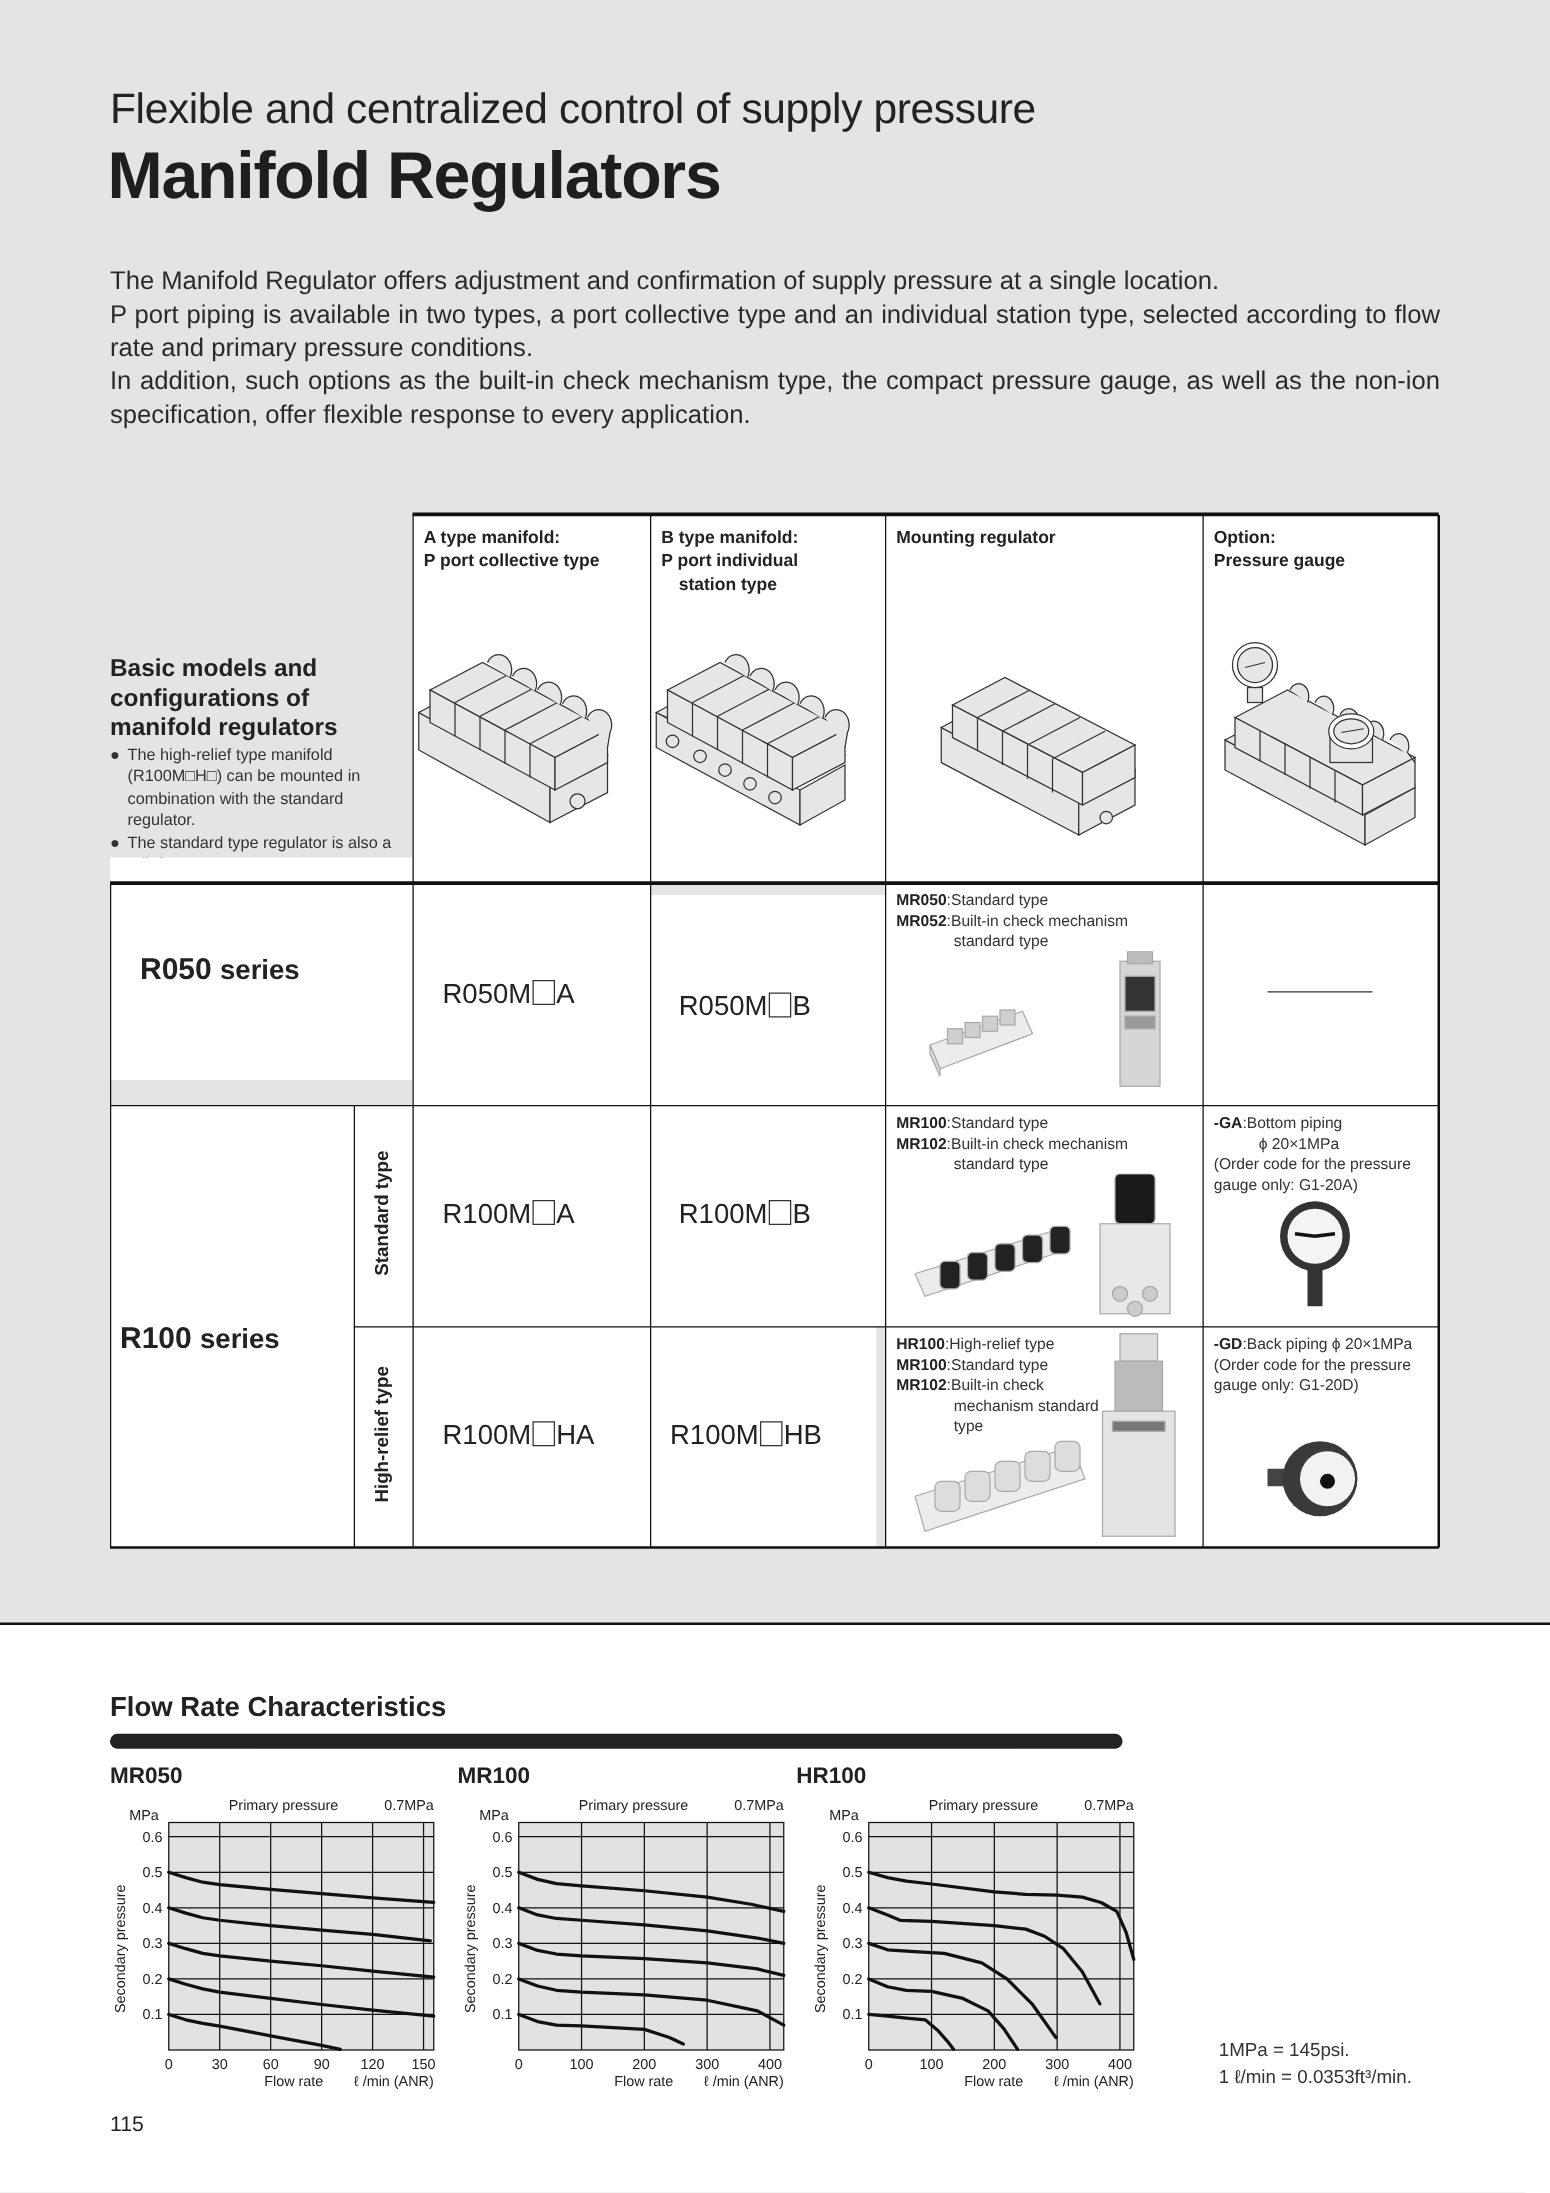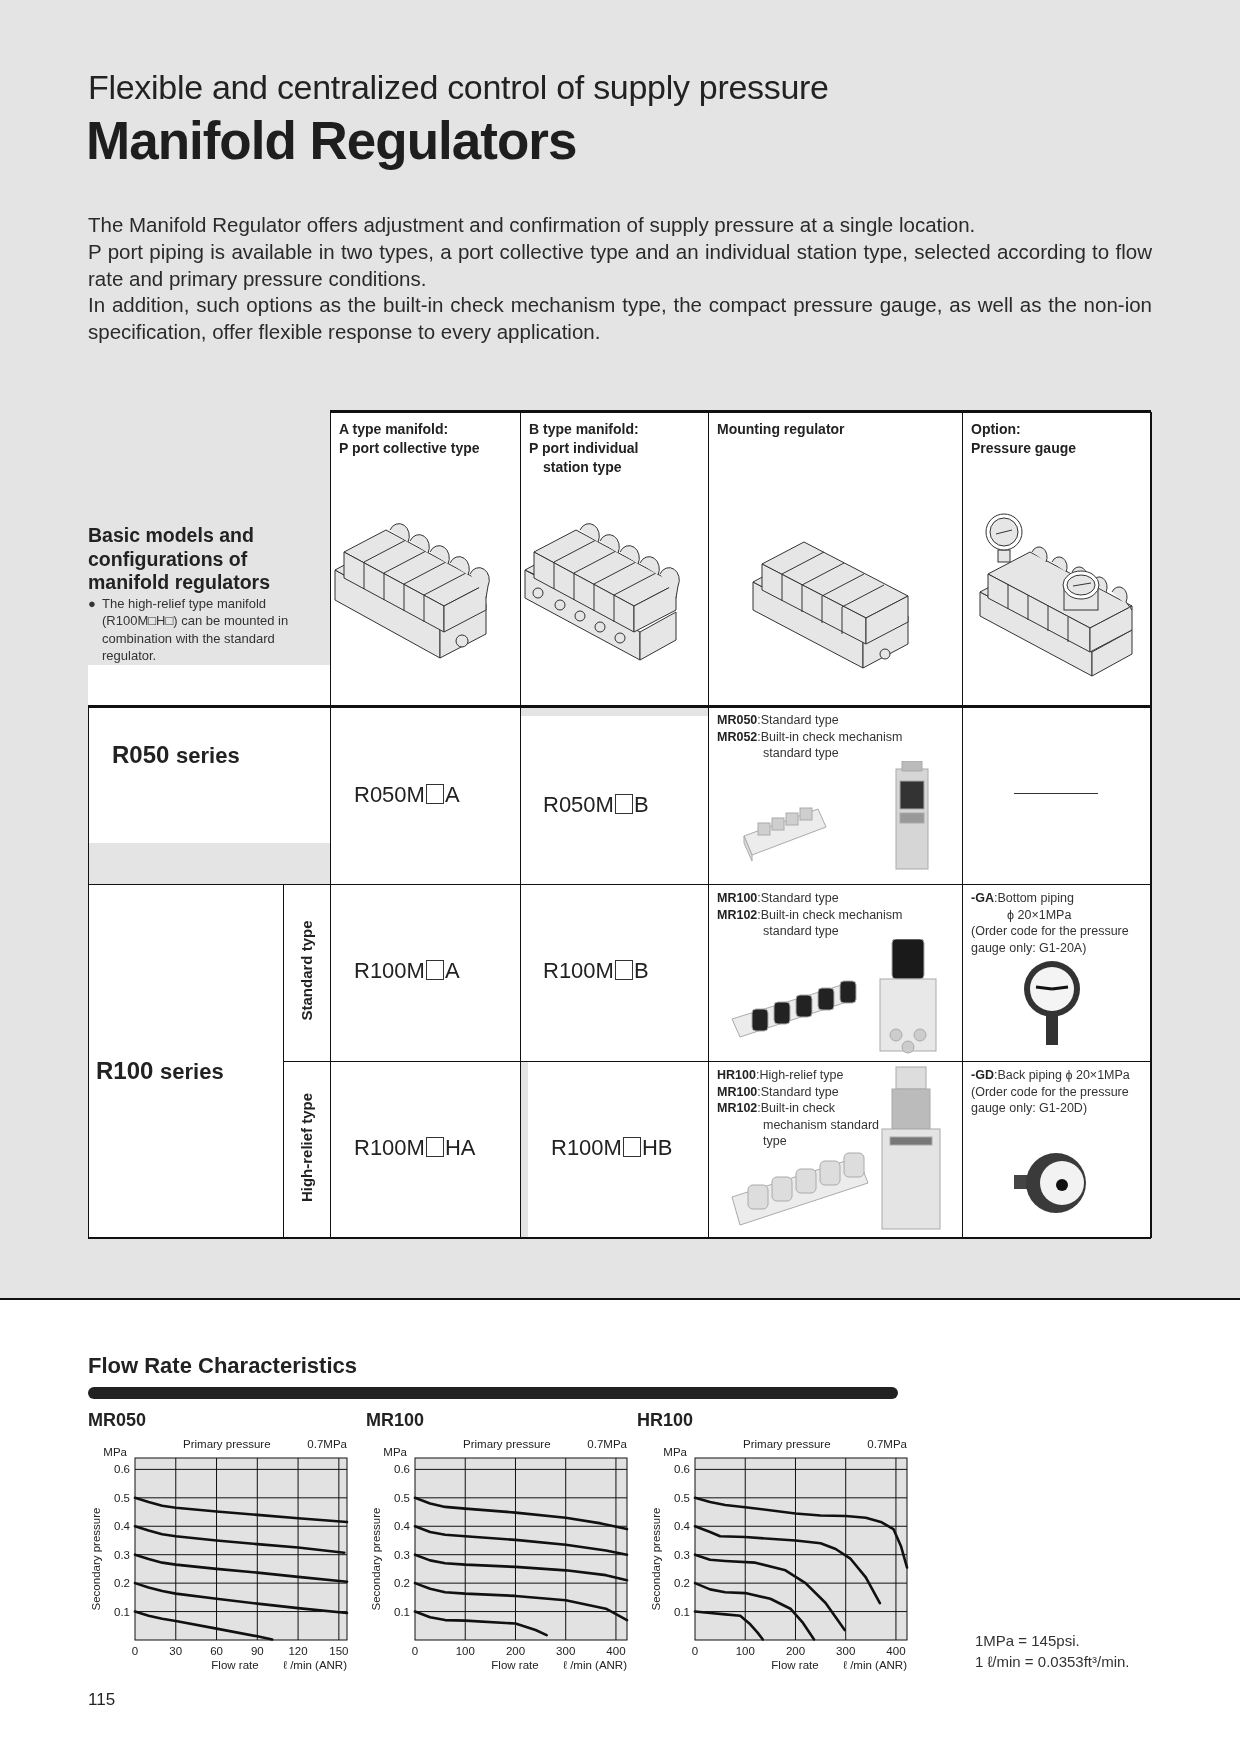--- a/index.html
+++ b/index.html
@@ -174,21 +174,21 @@
           <circle cx="32" cy="22" r="14"></circle>
           <line x1="24" y1="24" x2="40" y2="20"></line>
         <rect x="92" y="76" width="34" height="24"></rect>
         <ellipse cx="109" cy="75" rx="18" ry="14" fill="#fff"></ellipse>
           <ellipse cx="109" cy="75" rx="14" ry="10"></ellipse>
           <line x1="101" y1="76" x2="119" y2="73"></line>
       </g>
     </svg>
   </div>
 
-  <div class="cell" style="left:88px;top:665px;width:242px;height:178px;padding-left:32px;">
+  <div class="cell" style="left:88px;top:686px;width:242px;height:178px;padding-left:32px;">
     <div class="series-label" style="left:24px;top:76px;"><span>R050</span> <span class="small">series</span></div>
   </div>
   <div class="cell" style="left:330px;top:706px;width:190px;height:178px;">
     <div class="model" style="left:24px;top:76px;"><span>R050M</span><span class="box"></span><span>A</span></div>
   </div>
   <div class="cell" style="left:520px;top:716px;width:188px;height:178px;padding-left:24px;">
     <div class="model" style="left:23px;top:76px;"><span>R050M</span><span class="box"></span><span>B</span></div>
   </div>
   <div class="cell" style="left:708px;top:706px;width:254px;height:178px;">
     <div class="desc">
@@ -265,21 +265,21 @@
         <circle cx="40" cy="30" r="22" fill="#f4f4f4"></circle>
       <line x1="40" y1="30" x2="24" y2="28" stroke="#111" stroke-width="3"></line>
         <line x1="40" y1="30" x2="56" y2="28" stroke="#111" stroke-width="3"></line>
       <rect x="34" y="56" width="12" height="30" fill="#333"></rect>
     </svg>
   </div>
 
   <div class="cell" style="left:330px;top:1061px;width:190px;height:177px;">
     <div class="model" style="left:24px;top:74px;"><span>R100M</span><span class="box"></span><span>HA</span></div>
   </div>
-  <div class="cell" style="left:528px;top:1061px;width:188px;height:177px;">
+  <div class="cell" style="left:513px;top:1061px;width:188px;height:177px;">
     <div class="model" style="left:23px;top:74px;"><span>R100M</span><span class="box"></span><span>HB</span></div>
   </div>
   <div class="cell" style="left:708px;top:1061px;width:254px;height:177px;">
     <div class="desc">
       <div><b>HR100</b><span>:High-relief type</span></div>
       <div><b>MR100</b><span>:Standard type</span></div>
       <div><b>MR102</b><span>:Built-in check</span></div>
       <div class="ind">mechanism standard</div>
       <div class="ind">type</div>
     </div>

